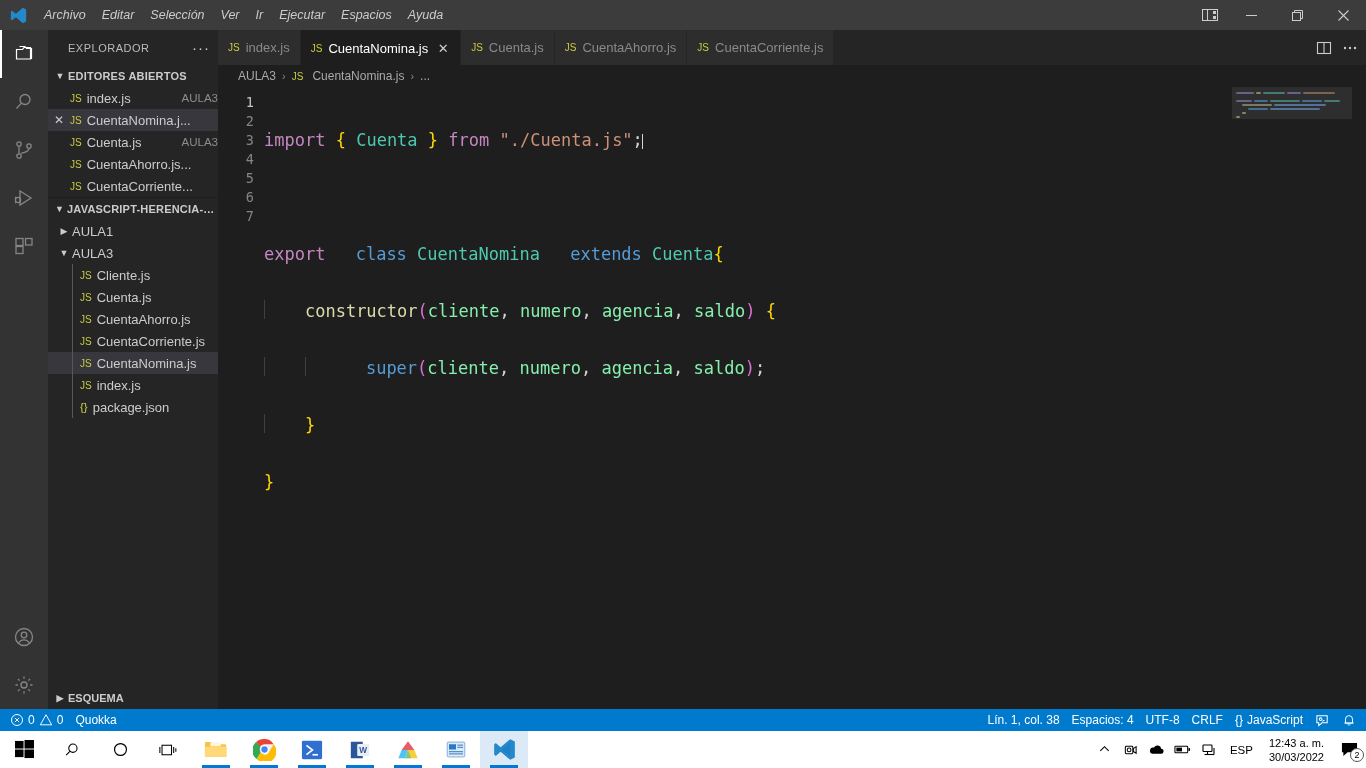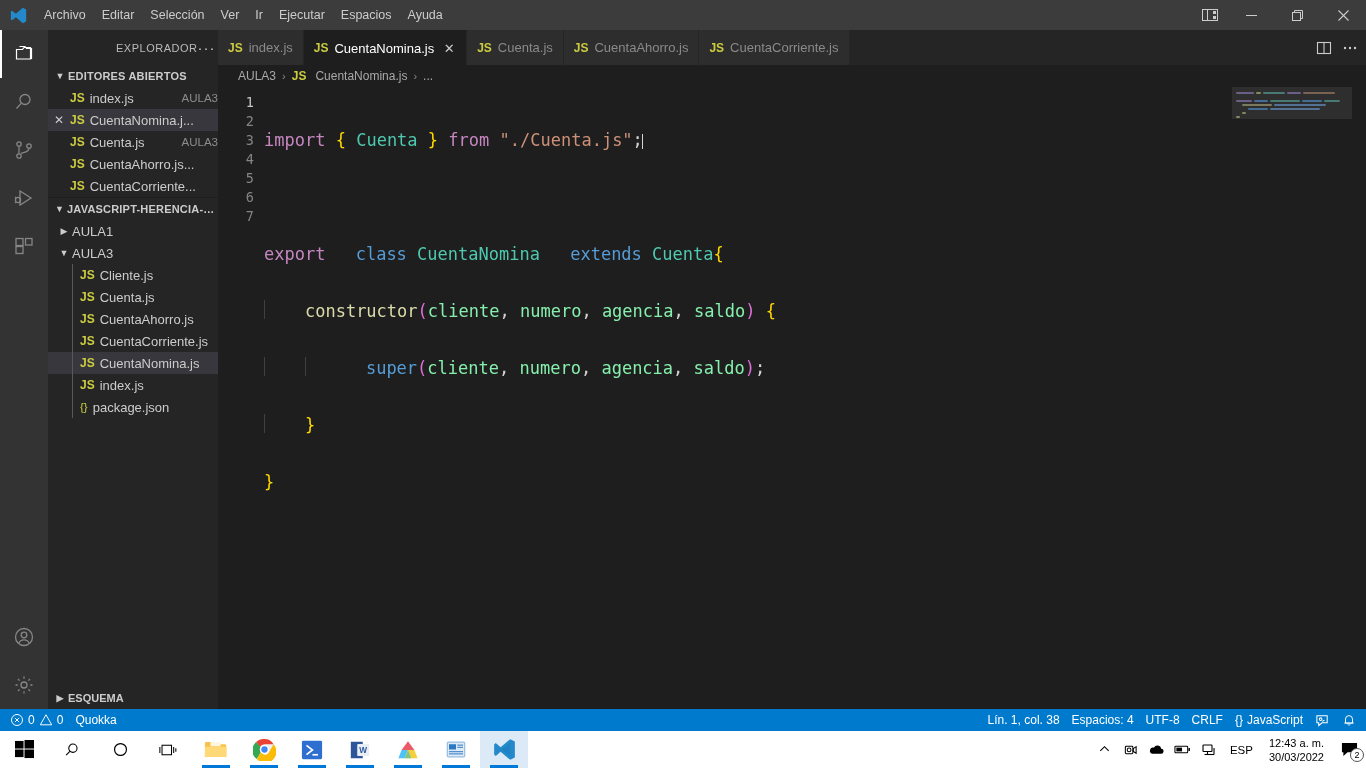--- a/index.html
+++ b/index.html
@@ -9,21 +9,21 @@
     background: #1e1e1e;
     font-family: "Liberation Sans", sans-serif;
     -webkit-font-smoothing: antialiased;
   }
   body { display: flex; flex-direction: column; }
 
   
   #titlebar {
     height: 30px; background: #3c3c3c; color: #cccccc;
     display: flex; flex: 0 0 30px;
-    font-size: 12px; position: relative;
+    font-size: 12px; position: relative; font-style: italic;
   }
   #vscode-logo { width: 36px; display: flex; align-items: center; justify-content: center; }
   #vscode-logo svg { width: 17px; height: 17px; }
   .menu-items { display: flex; align-items: center; height: 100%; }
   .menu-item {
     padding: 0 8px; height: 100%; display: flex; align-items: center;
     font-size: 12.5px; color: #cccccc; cursor: default;
   }
   #window-title {
     position: absolute; left: 0; right: 0; text-align: center;
@@ -56,39 +56,38 @@
 
   
   #sidebar {
     width: 170px; flex: 0 0 170px; background: #252526;
     display: flex; flex-direction: column; color: #cccccc;
   }
   #sidebar-header {
     height: 35px; display: flex; align-items: center; justify-content: space-between;
     padding: 0 8px 0 20px; font-size: 11px; letter-spacing: 0.5px; color: #bbbbbb;
     flex: 0 0 35px;
-    margin-left: 48px;
   }
   #sidebar-header .dots { color: #cccccc; font-size: 15px; letter-spacing: 1px; line-height: 10px; }
   .section-header {
     height: 22px; display: flex; align-items: center; font-size: 11px; font-weight: bold;
     color: #cccccc; padding-left: 4px; letter-spacing: 0.2px; cursor: pointer; user-select: none;
   }
   .chev { width: 16px; display: inline-flex; align-items: center; justify-content: center; font-size: 9px; color: #cccccc; }
   .sec-title { white-space: nowrap; overflow: hidden; text-overflow: ellipsis; }
 
   .open-ed-row, .tree-row {
     height: 22px; display: flex; align-items: center; font-size: 13px;
     color: #cccccc; white-space: nowrap; cursor: pointer; position: relative;
   }
   .open-ed-row.selected, .tree-row.selected { background: #37373d; }
   .row-close { width: 22px; text-align: center; font-size: 12px; color: #cccccc; flex: 0 0 22px; }
   .row-spacer { flex: 0 0 22px; }
   .js-badge {
-    color: #cbcb41; font-weight: bold; font-size: 12px; font-family: "Liberation Sans", sans-serif;
+    color: #cbcb41; font-weight: normal; font-size: 10px; font-family: "Liberation Sans", sans-serif;
     flex: 0 0 auto; margin-right: 5px;
   }
   .json-badge { color: #cbcb41; font-size: 11.5px; margin-right: 5px; flex: 0 0 auto; }
   .row-label { overflow: hidden; text-overflow: ellipsis; white-space: nowrap; flex: 1 1 auto; }
   .row-desc { color: #8c8c8c; font-size: 11.5px; margin-left: 5px; flex: 0 0 auto; }
   .open-editors-list { border-bottom: 1px solid #1e1e1e; }
 
   .folder-row { height: 22px; display: flex; align-items: center; font-size: 13px; color: #cccccc; cursor: pointer; }
   .indent-1 { padding-left: 8px; }
   .file-indent { padding-left: 24px; position: relative; }

